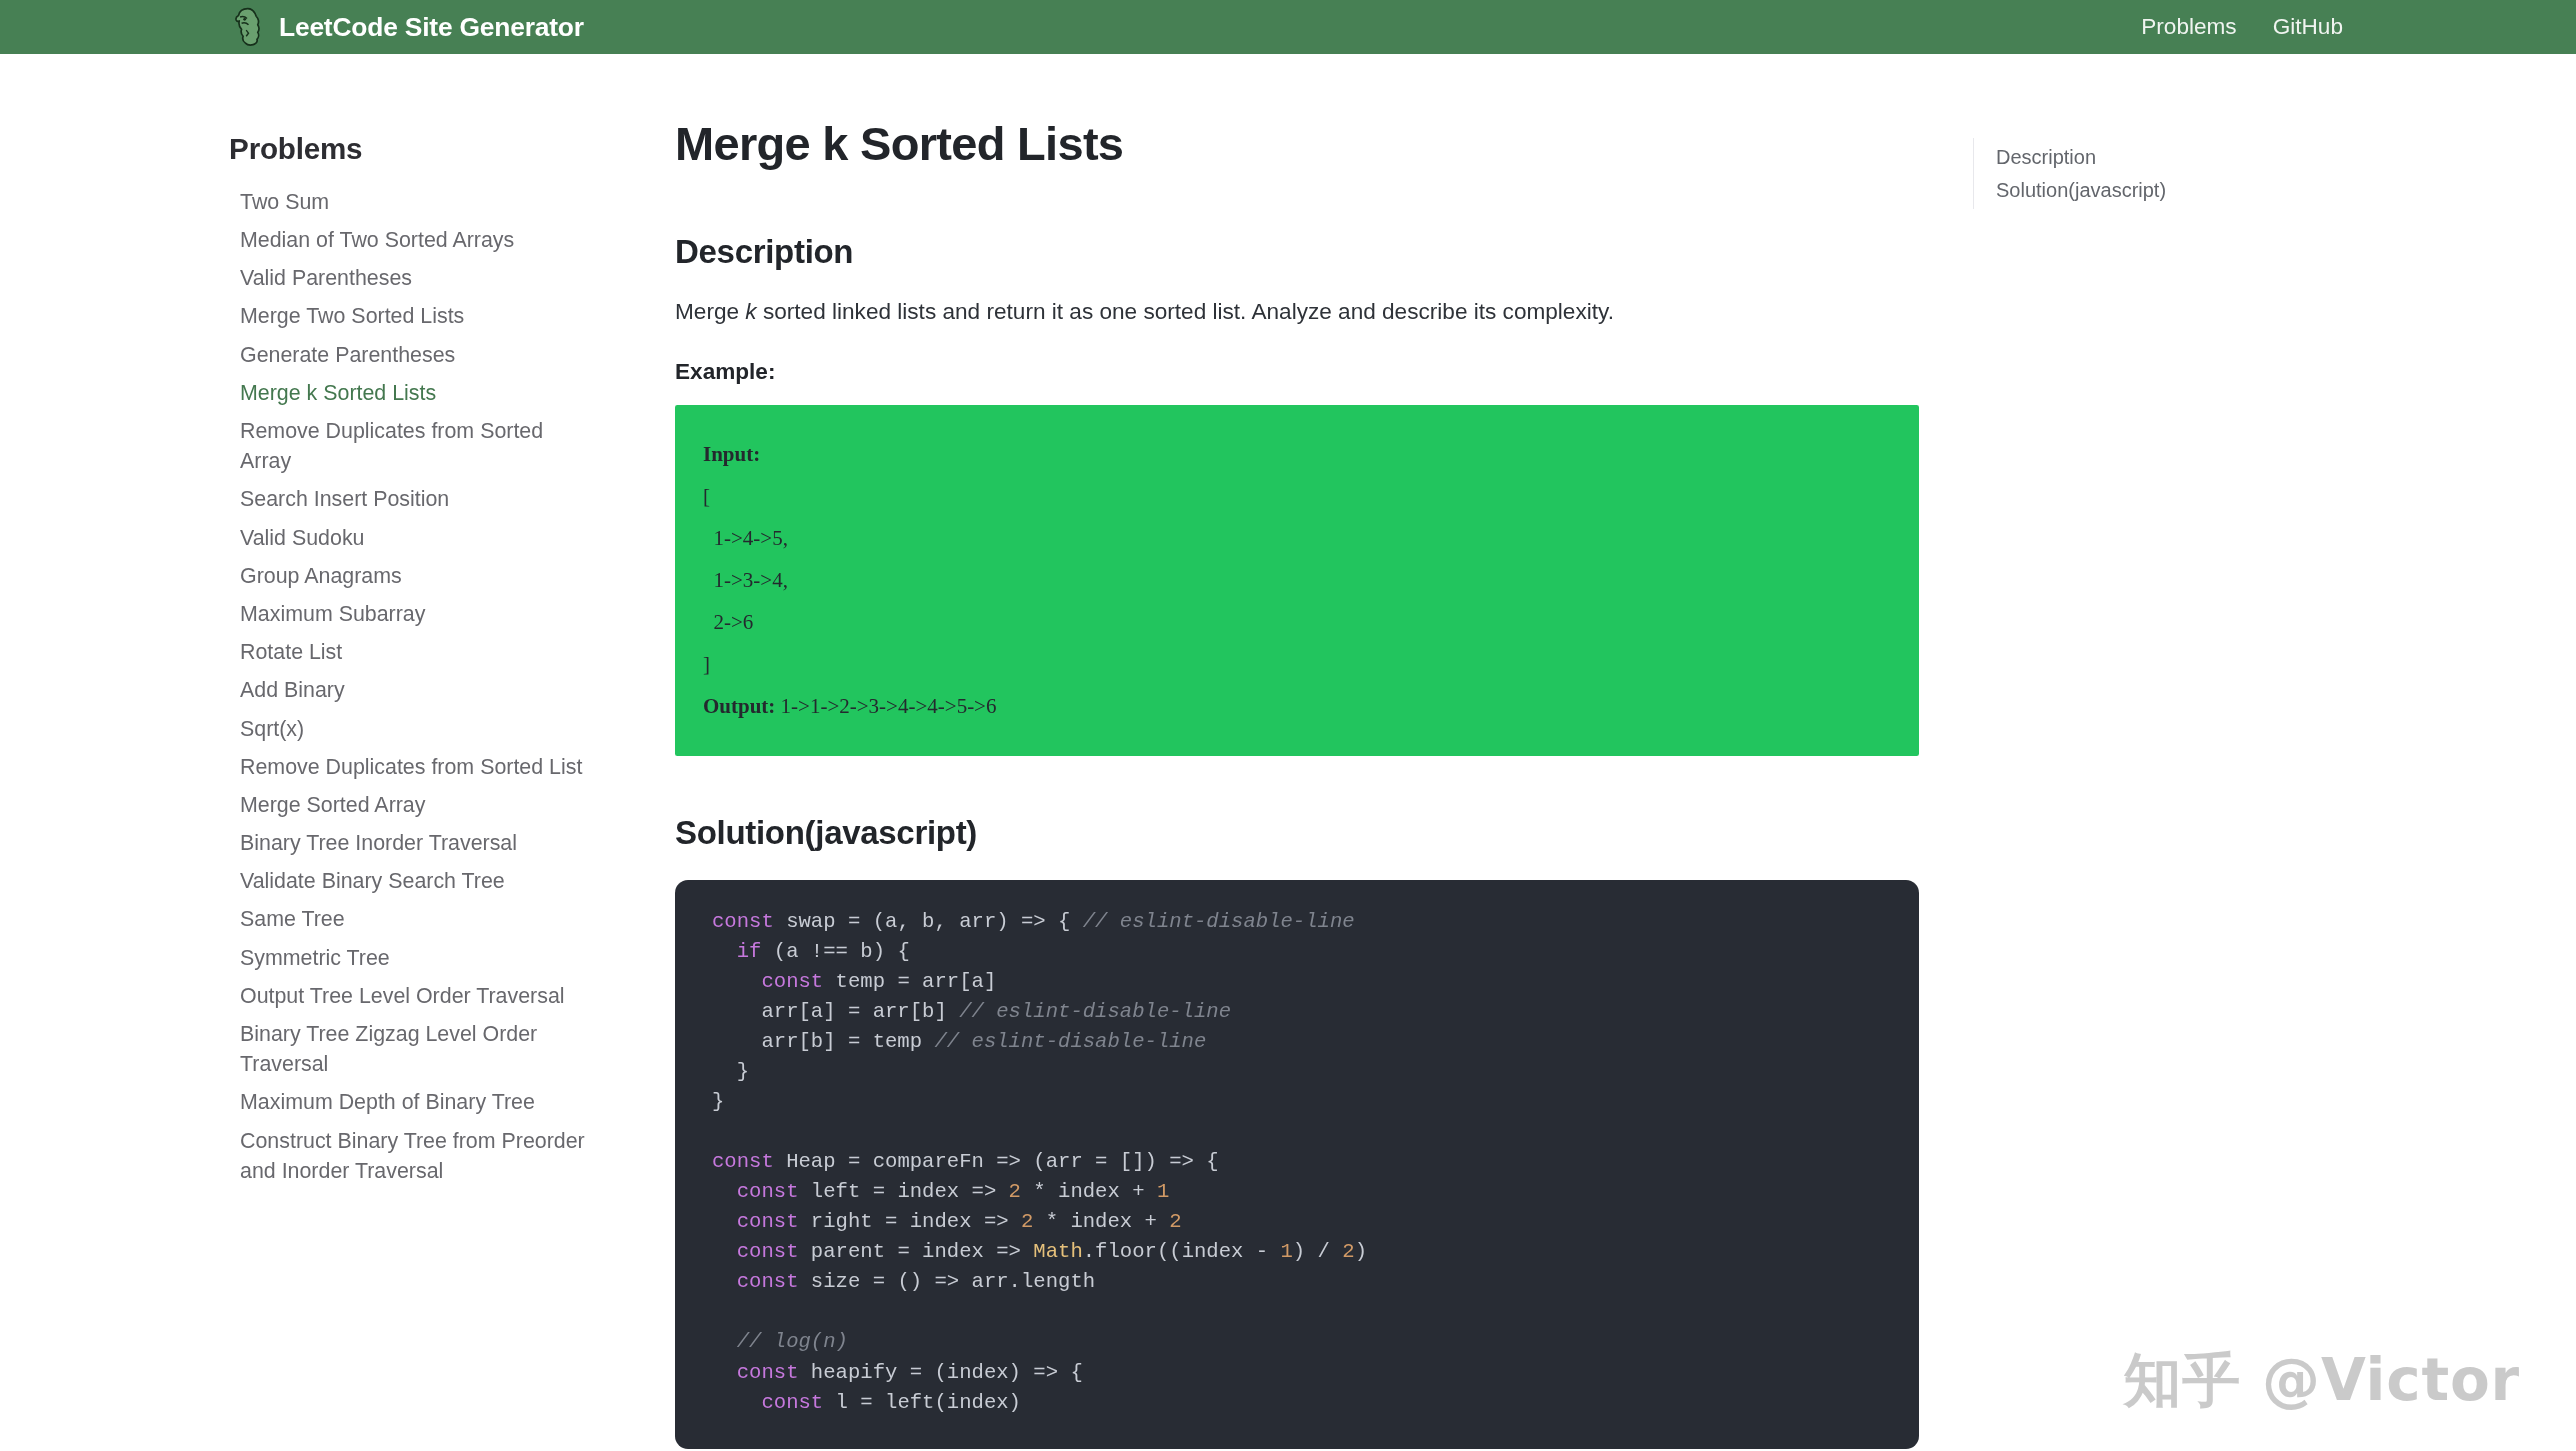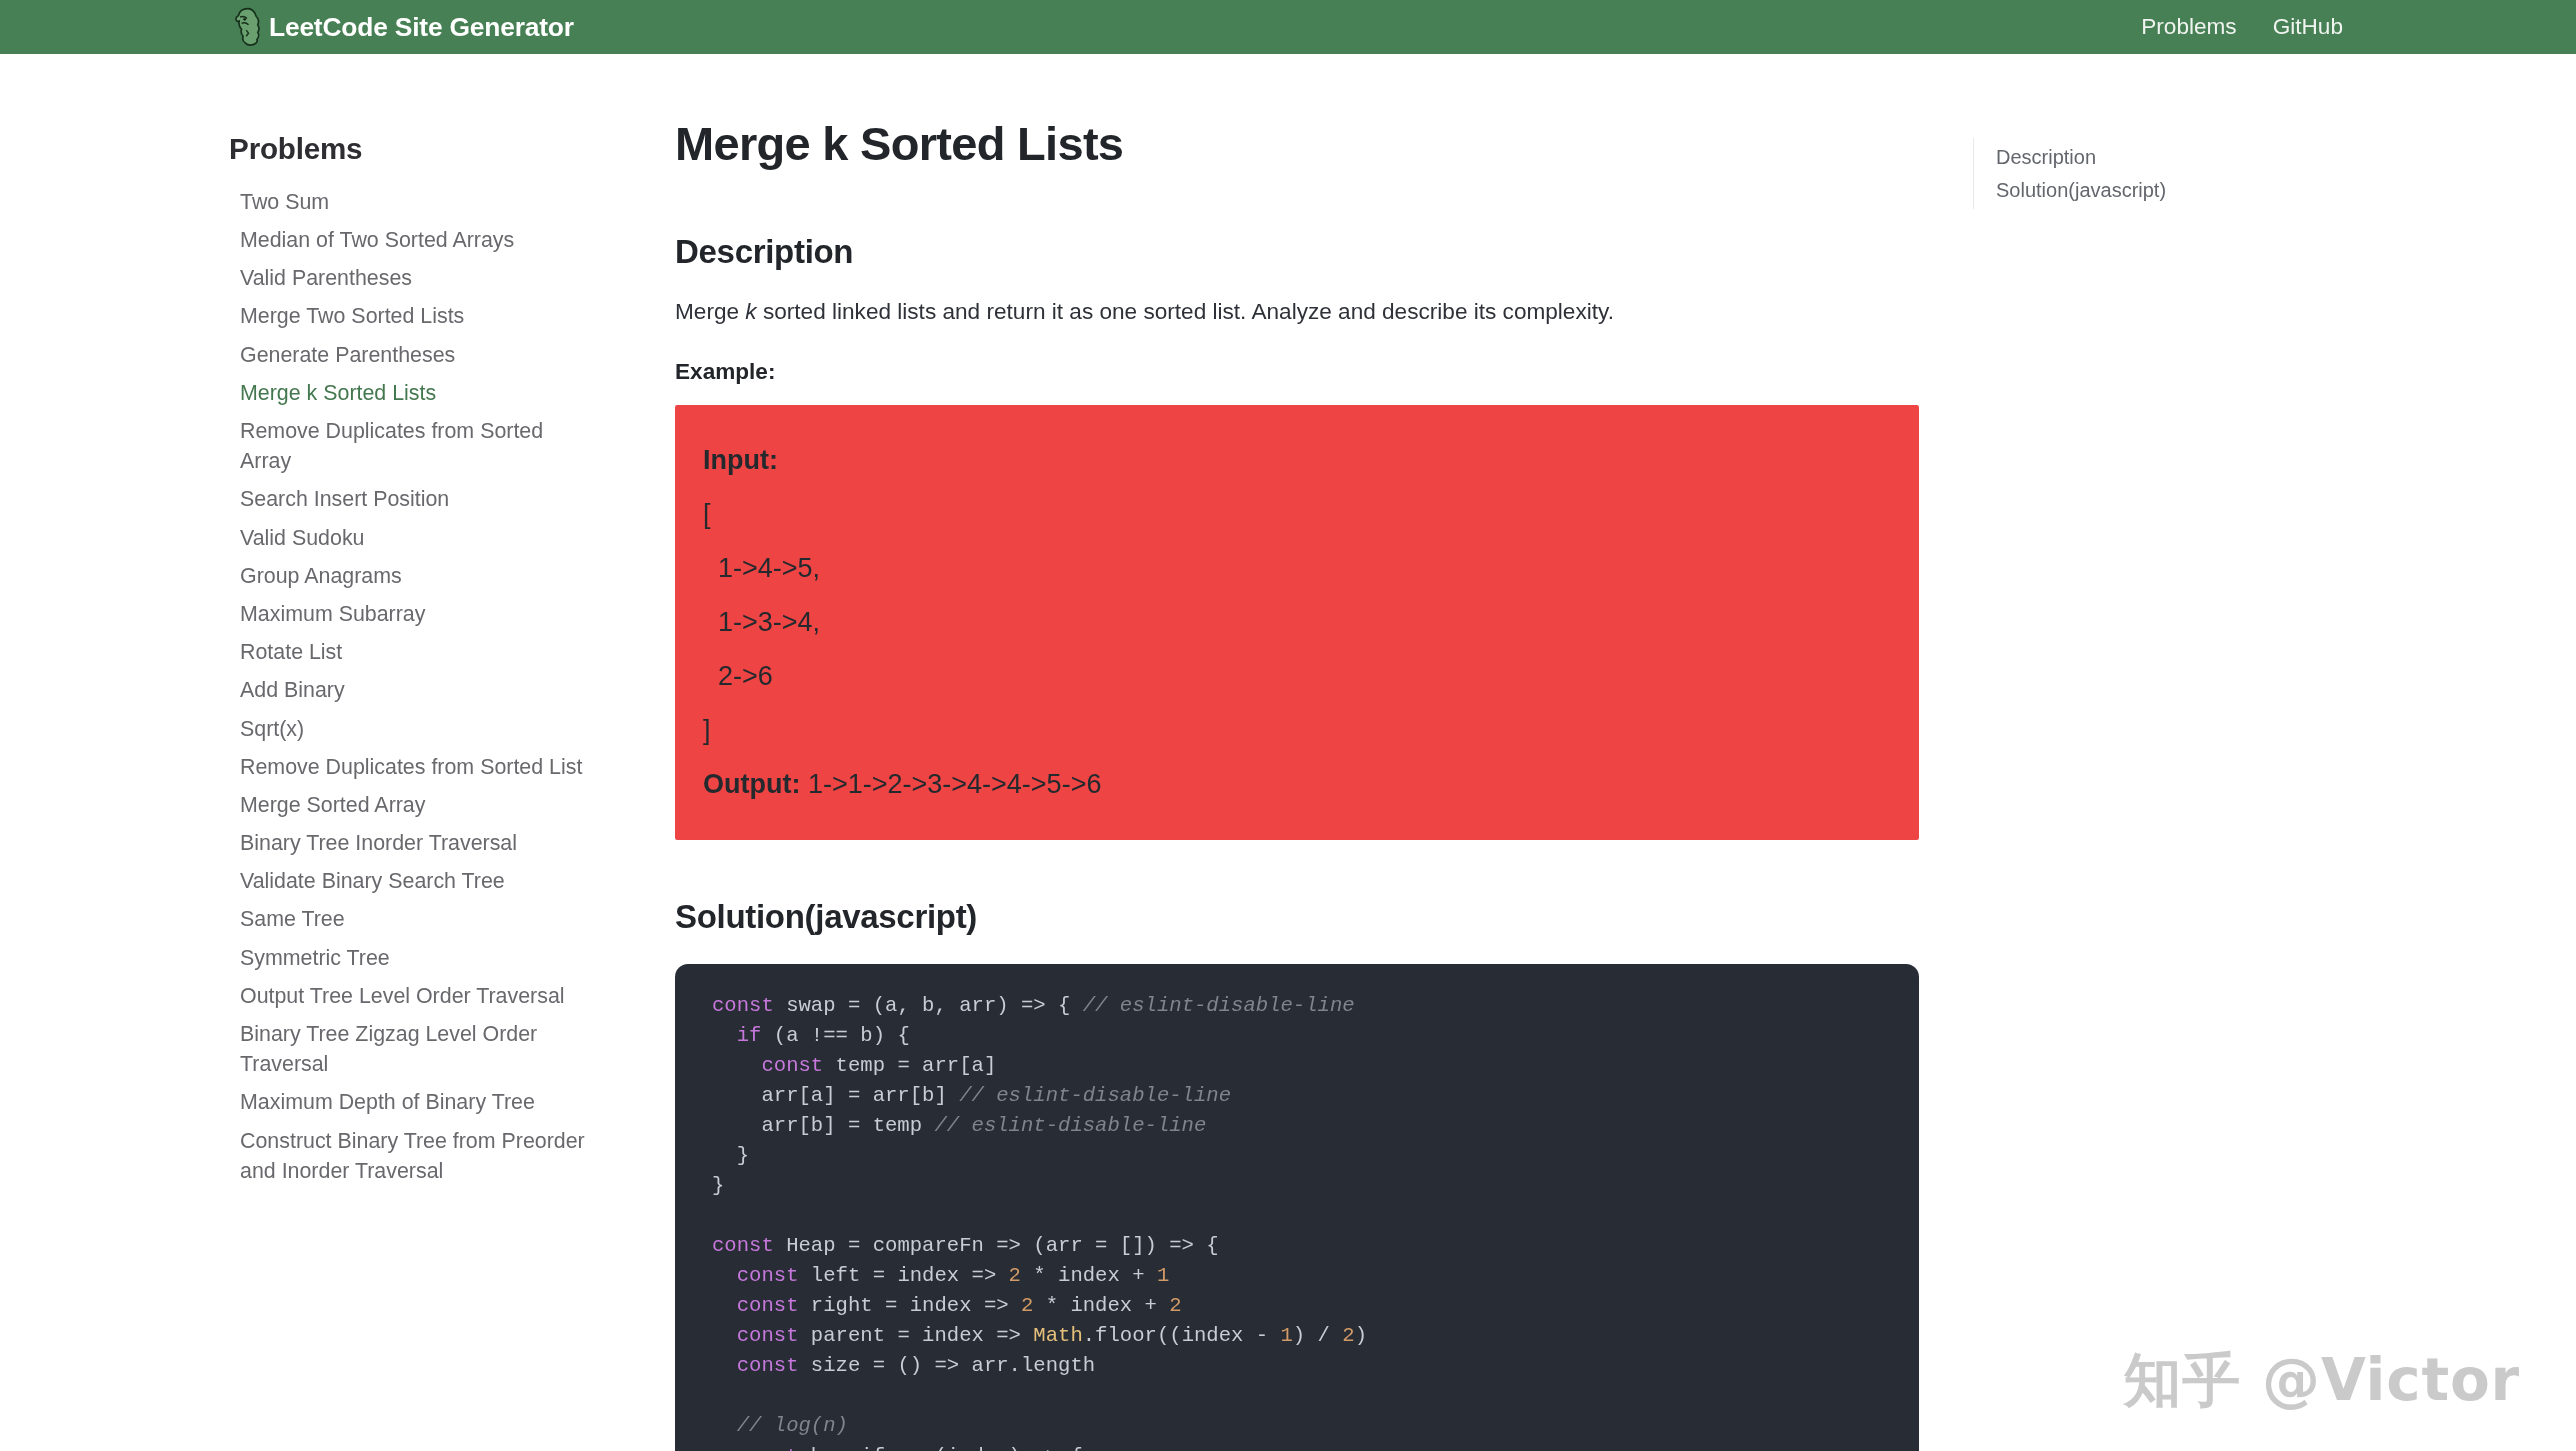--- a/index.html
+++ b/index.html
@@ -19,21 +19,21 @@
     width: 2576px; height: 54px;
     background: #478054;
     display: flex;
     align-items: center;
   }
   #brand {
     position: absolute;
     left: 232px;
     display: flex;
     align-items: center;
-    gap: 4px;
+    gap: 14px;
     text-decoration: none;
   }
   #brand-logo {
     width: 33px; height: 40px;
     display: block;
   }
   #brand-title {
     color: #ffffff;
     font-size: 26.4px;
     font-weight: 700;
@@ -123,26 +123,26 @@
     margin: 0 0 29.6px 0;
   }
   #description-paragraph em { font-style: italic; }
   #example-label {
     font-size: 22.6px;
     font-weight: 700;
     color: #22252a;
     margin: 0 0 20px 0;
   }
   #example-block {
-    background: #ef4444;
+    background: #22c55e;
     border-radius: 2.3px;
     padding: 28px 28px 29.6px 28px;
     margin: 0 0 58px 0;
-    font-family: Liberation Sans, sans-serif;
-    font-size: 27px;
+    font-family: Liberation Serif, serif;
+    font-size: 21px;
     line-height: 2.0;
     color: #24292e;
     white-space: pre;
     overflow: hidden;
   }
   #example-block b { font-weight: 700; }
   #solution-heading { margin-bottom: 28px; }
   #solution-code {
     background: #282c34;
     border-radius: 13px;

